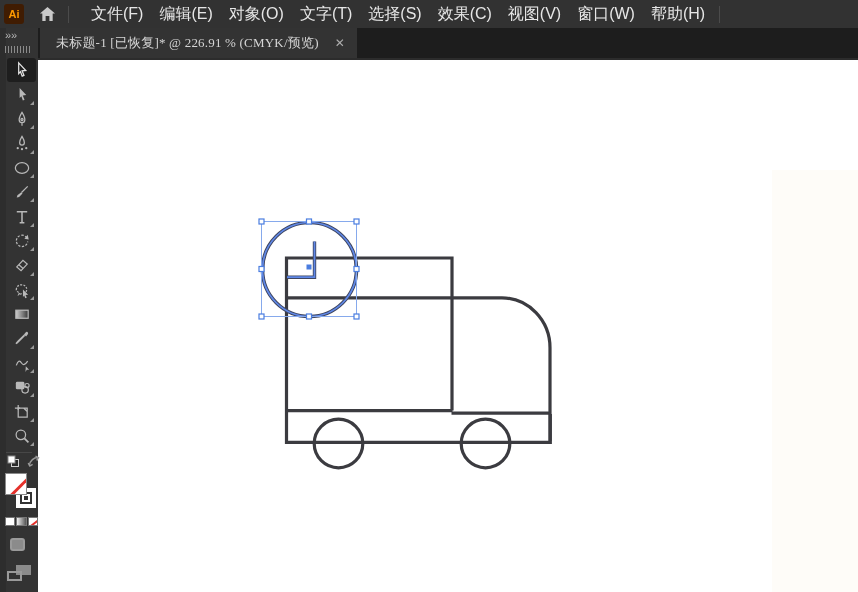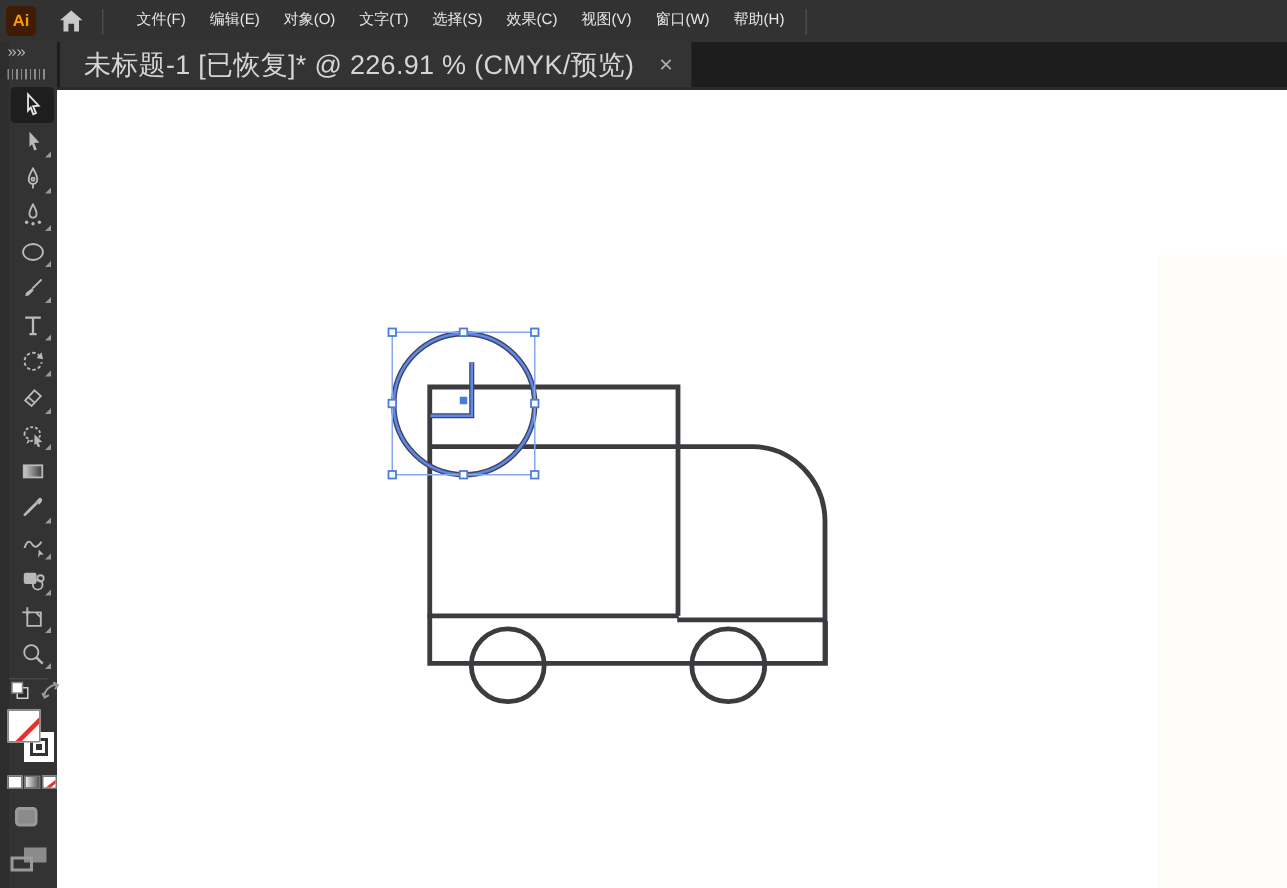--- a/index.html
+++ b/index.html
@@ -10,30 +10,30 @@
   
   .menubar { position:absolute; left:0; top:0; width:858px; height:28px;
     background:var(--menu-bar-bg,#323232); display:flex; align-items:center; z-index:30; }
   .ai-logo { width:20px; height:20px; margin-left:4px; border-radius:3px;
     background:var(--logo-bg,#401c02); color:var(--logo-orange,#ff9a00);
     font-weight:bold; font-size:11px; display:flex; align-items:center; justify-content:center; }
   .home-btn { width:30px; height:22px; margin-left:8px; display:flex; align-items:center; justify-content:center; }
   .home-btn svg { width:17px; height:16px; }
   .vsep { width:1px; height:17px; background:#4b4b4b; margin:0 6px; }
   .menu-items { display:flex; align-items:center; margin-left:8px; }
-  .menu-item { color:var(--text-light,#e6e6e6); font-size:10px; padding:0 8px; height:28px;
+  .menu-item { color:var(--text-light,#e6e6e6); font-size:16px; padding:0 8px; height:28px;
     line-height:28px; white-space:nowrap; cursor:default; }
 
   
   .tabbar { position:absolute; left:38px; top:28px; width:820px; height:32px;
     background:var(--tab-bar-bg,#1d1d1d); display:flex; align-items:flex-start; z-index:20;
     border-bottom:2px solid #2c2c2c; }
   .tab { height:30px; margin-left:2px; background:var(--active-tab-bg,#333333);
     display:flex; align-items:center; padding:0 12px 0 16px; }
-  .tab-title { color:#d5d5d5; font-size:18px; white-space:nowrap; letter-spacing:.2px; }
+  .tab-title { color:#d5d5d5; font-size:13px; white-space:nowrap; letter-spacing:.2px;font-family:Liberation Serif, serif; }
   .tab-close { color:#aeaeae; font-size:12px; margin-left:16px; font-weight:bold; cursor:default; }
 
   
   .dock { position:absolute; left:0; top:28px; width:38px; height:564px;
     background:var(--dock-bg,#333333); z-index:25; }
   .dock-strip { position:absolute; left:0; top:0; width:6px; height:100%; background:#2d2d2d; }
   .dock-head { height:30px; position:relative; }
   .chevrons { position:absolute; left:5px; top:1px; color:#b5b5b5; font-size:11px; letter-spacing:-2px; }
   .grip { position:absolute; left:5px; top:18px; width:26px; height:7px;
     background:repeating-linear-gradient(90deg,#8b8b8b 0 1px,transparent 1px 3px); }

